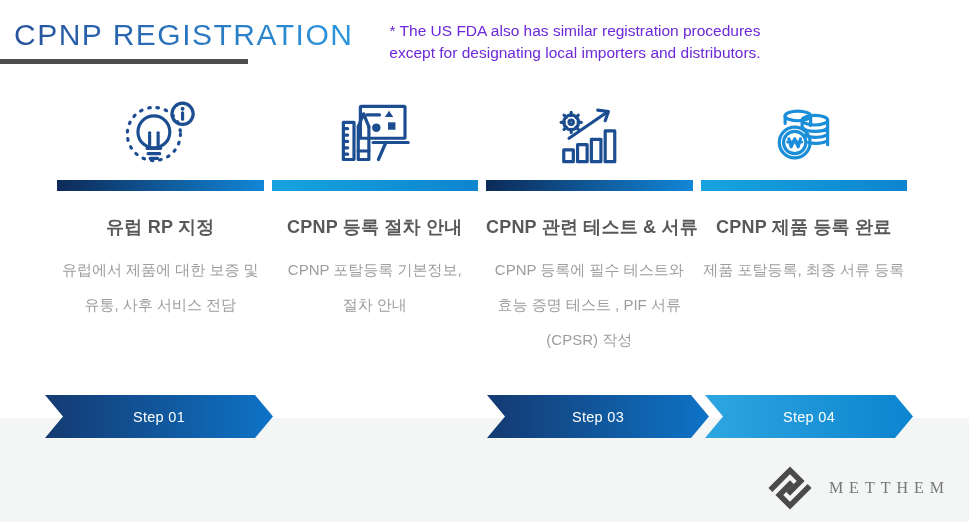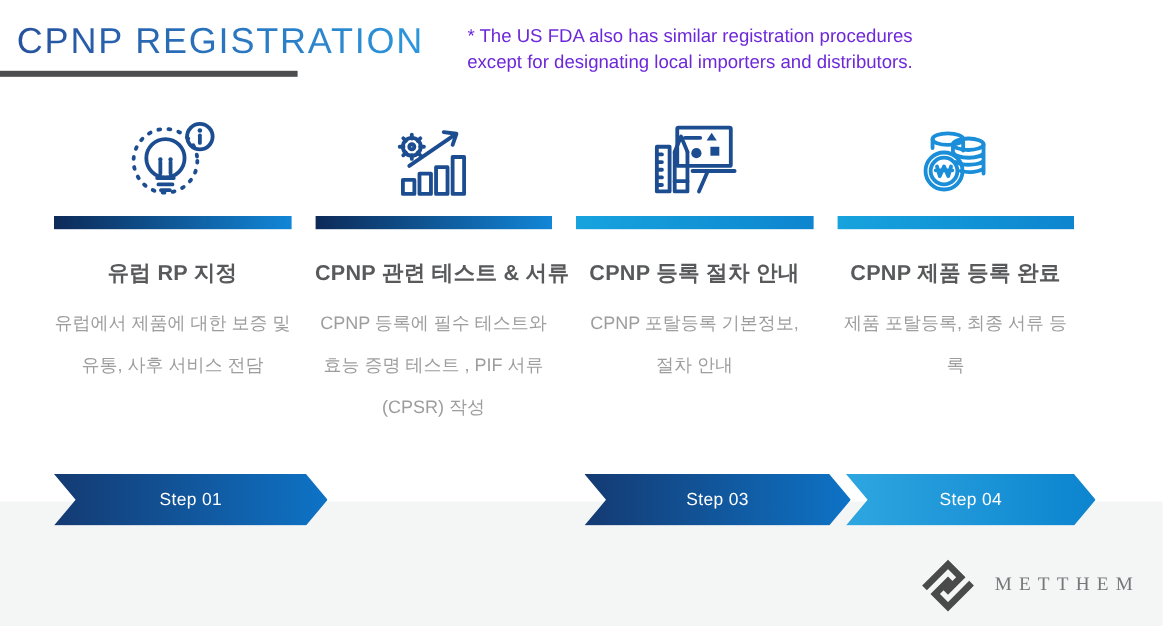--- a/index.html
+++ b/index.html
@@ -27,22 +27,22 @@
   .title-underline{
     margin-top:7px;width:248px;height:5px;background:#4b4d4f;
   }
   .fda-note{
     position:absolute;left:370px;top:20px;width:410px;z-index:2;
     margin:0;text-align:center;color:#6d28d9;
     font-size:15.5px;line-height:1.42;white-space:pre-line;
   }
   
   .columns{
-    position:absolute;left:45px;top:100px;width:850px;z-index:2;
-    display:flex;gap:20px;
+    position:absolute;left:57px;top:100px;width:850px;z-index:2;
+    display:flex;gap:8px;
   }
   .col{flex:1;text-align:center;min-width:0;}
   .icon-box{height:80px;display:flex;align-items:flex-start;justify-content:center;}
   .icon-box svg{height:68px;}
   .ic-dark{color:#1c4d90;}
   .ic-light{color:#1b8ed9;}
   .accent-bar{height:11px;width:100%;}
   .bar-dark{background:linear-gradient(90deg,#0d2a58 0%,#1286d7 100%);}
   .bar-light{background:linear-gradient(90deg,#17a3de 0%,#0d85cf 100%);}
   .col-title{
@@ -106,41 +106,20 @@
           <path class="st" d="M26 33 v9 M34 33 v9" stroke-width="2.4"></path>
           <circle class="st" cx="57" cy="13" r="10"></circle>
           <path class="st" d="M57 12 v6"></path>
           <circle class="stf" cx="57" cy="8.2" r="1.8"></circle>
         </svg>
       </div>
       <div class="accent-bar bar-dark"></div>
       <h2 class="col-title">유럽 RP 지정</h2>
       <p class="col-desc">유럽에서 제품에 대한 보증 및
 유통, 사후 서비스 전담</p>
-    </section>
-
-    <section class="col">
-      <div class="icon-box ic-dark">
-        <svg viewBox="0 0 72 64">
-          <rect class="st" x="12" y="47" width="9" height="11"></rect>
-          <rect class="st" x="25" y="42" width="9" height="16"></rect>
-          <rect class="st" x="38" y="37" width="9" height="21"></rect>
-          <rect class="st" x="51" y="29" width="9" height="29"></rect>
-          <path class="st" d="M17 36 L52 12"></path>
-          <path class="st" d="M44 9.5 L54 10.8 L51 19.5" fill="none"></path>
-          <circle class="st" cx="19" cy="21" r="7"></circle>
-          <circle class="st" cx="19" cy="21" r="2" stroke-width="2.2"></circle>
-          <path class="st" stroke-width="3.4" d="M19 11.5 v3 M19 27.5 v3 M9.5 21 h3 M25.5 21 h3 M12.3 14.3 l2.1 2.1 M23.6 25.6 l2.1 2.1 M25.7 14.3 l-2.1 2.1 M14.4 25.6 l-2.1 2.1"></path>
-        </svg>
-      </div>
-      <div class="accent-bar bar-dark"></div>
-      <h2 class="col-title">CPNP 관련 테스트 &amp; 서류</h2>
-      <p class="col-desc">CPNP 등록에 필수 테스트와
-효능 증명 테스트 , PIF 서류
-(CPSR) 작성</p>
     </section>
 
     <section class="col">
       <div class="icon-box ic-dark">
         <svg viewBox="0 0 72 64">
           <rect class="st" x="22" y="6" width="42" height="30" rx="1"></rect>
           <path class="st" d="M28 14 h12"></path>
           <path class="stf" d="M45 16 l4 -6 4 6 z"></path>
           <circle class="stf" cx="37" cy="26" r="4"></circle>
           <rect class="stf" x="48" y="21" width="7" height="7"></rect>
@@ -153,20 +132,41 @@
           <path class="st" d="M20 48 h10" stroke-width="2.2"></path>
         </svg>
       </div>
       <div class="accent-bar bar-light"></div>
       <h2 class="col-title">CPNP 등록 절차 안내</h2>
       <p class="col-desc">CPNP 포탈등록 기본정보,
 절차 안내</p>
     </section>
 
     <section class="col">
+      <div class="icon-box ic-dark">
+        <svg viewBox="0 0 72 64">
+          <rect class="st" x="12" y="47" width="9" height="11"></rect>
+          <rect class="st" x="25" y="42" width="9" height="16"></rect>
+          <rect class="st" x="38" y="37" width="9" height="21"></rect>
+          <rect class="st" x="51" y="29" width="9" height="29"></rect>
+          <path class="st" d="M17 36 L52 12"></path>
+          <path class="st" d="M44 9.5 L54 10.8 L51 19.5" fill="none"></path>
+          <circle class="st" cx="19" cy="21" r="7"></circle>
+          <circle class="st" cx="19" cy="21" r="2" stroke-width="2.2"></circle>
+          <path class="st" stroke-width="3.4" d="M19 11.5 v3 M19 27.5 v3 M9.5 21 h3 M25.5 21 h3 M12.3 14.3 l2.1 2.1 M23.6 25.6 l2.1 2.1 M25.7 14.3 l-2.1 2.1 M14.4 25.6 l-2.1 2.1"></path>
+        </svg>
+      </div>
+      <div class="accent-bar bar-dark"></div>
+      <h2 class="col-title">CPNP 관련 테스트 &amp; 서류</h2>
+      <p class="col-desc">CPNP 등록에 필수 테스트와
+효능 증명 테스트 , PIF 서류
+(CPSR) 작성</p>
+    </section>
+
+    <section class="col">
       <div class="icon-box ic-light">
         <svg viewBox="0 0 72 64">
           <ellipse class="st" cx="30" cy="15" rx="12" ry="4.5"></ellipse>
           <path class="st" d="M18 15 V22 M42 15 V24"></path>
           <ellipse class="st" cx="46" cy="19" rx="12" ry="4.5"></ellipse>
           <path class="st" d="M34 19 V26 M58 19 V42 M34.5 26 a 12 4.5 0 0 0 23.5 0 M36.5 33 a 12 4.5 0 0 0 21.5 -1 M40 40 a 12 4.5 0 0 0 18 -2"></path>
           <circle class="st" cx="27" cy="40" r="14.5" fill="#ffffff"></circle>
           <circle class="st" cx="27" cy="40" r="10.5" stroke-width="2.2"></circle>
           <path class="st" stroke-width="2" d="M21.5 36.5 l2.2 7.5 3.3-7.5 3.3 7.5 2.2-7.5 M20.5 39.5 h13"></path>
         </svg>

